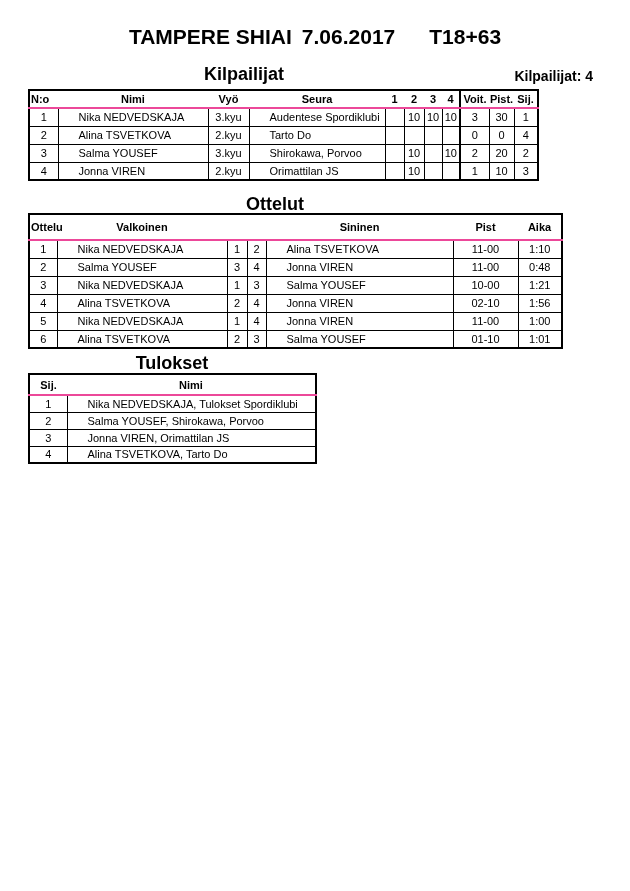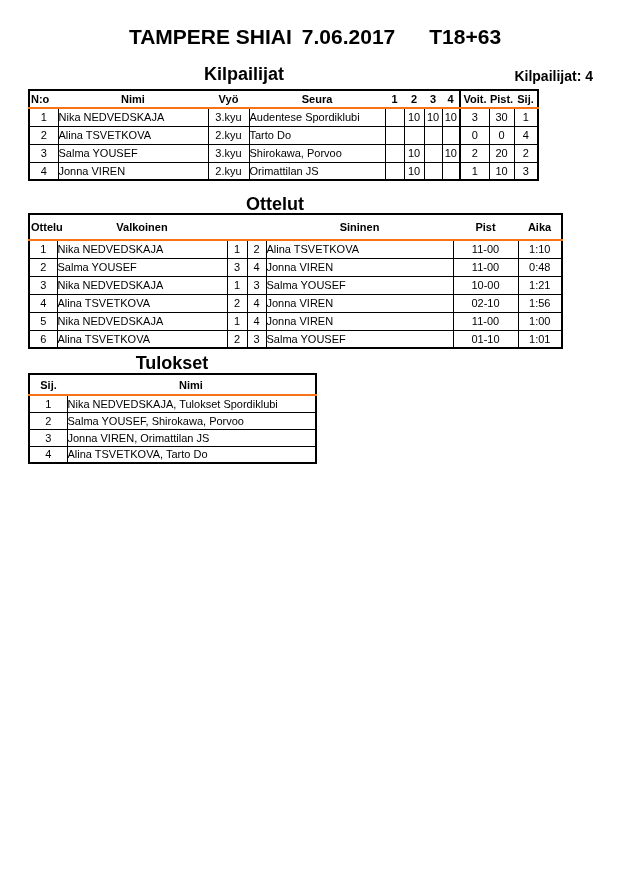--- a/index.html
+++ b/index.html
@@ -53,40 +53,40 @@
     position: absolute;
     border-collapse: collapse;
     table-layout: fixed;
     border: 2px solid #000;
   }
   .t1 { left: 28px; top: 89px;  width: 509px; }
   .t2 { left: 28px; top: 213px; width: 533px; }
   .t3 { left: 28px; top: 373px; width: 287px; }
   th {
     border: none;
-    border-bottom: 2px solid #f97316;
+    border-bottom: 2px solid #ec4899;
     font-size: 11px;
     font-weight: bold;
     padding: 0;
     text-align: center;
     white-space: nowrap;
     overflow: visible;
   }
   th.lh { text-align: left; padding-left: 1px; }
   td {
     border: 1px solid #000;
     font-size: 11px;
     font-weight: normal;
     padding: 0;
     white-space: nowrap;
     overflow: hidden;
     vertical-align: middle;
   }
   td.c { text-align: center; }
-  td.l { text-align: left; padding-left: 0; }
+  td.l { text-align: left; padding-left: 20px; }
   .thick { border-left: 2px solid #000 !important; }
   .t1 thead tr { height: 18px; }
   .t1 tbody tr { height: 18px; }
   .t2 thead tr { height: 26px; }
   .t2 tbody tr { height: 18px; }
   .t3 thead tr { height: 21px; }
   .t3 tbody tr { height: 17px; }
 </style>
 </head>
 <body>

